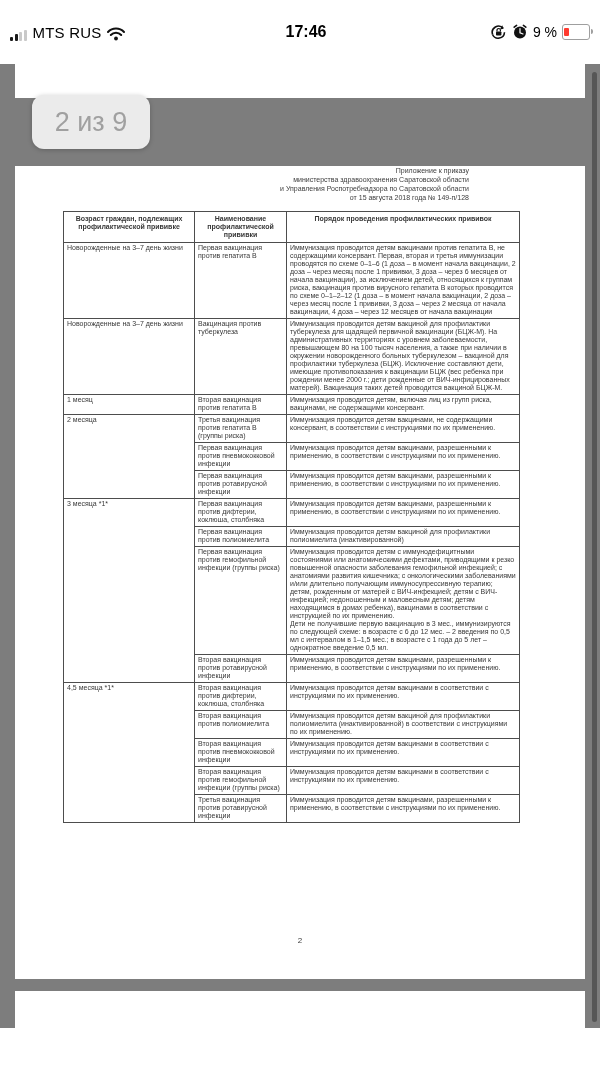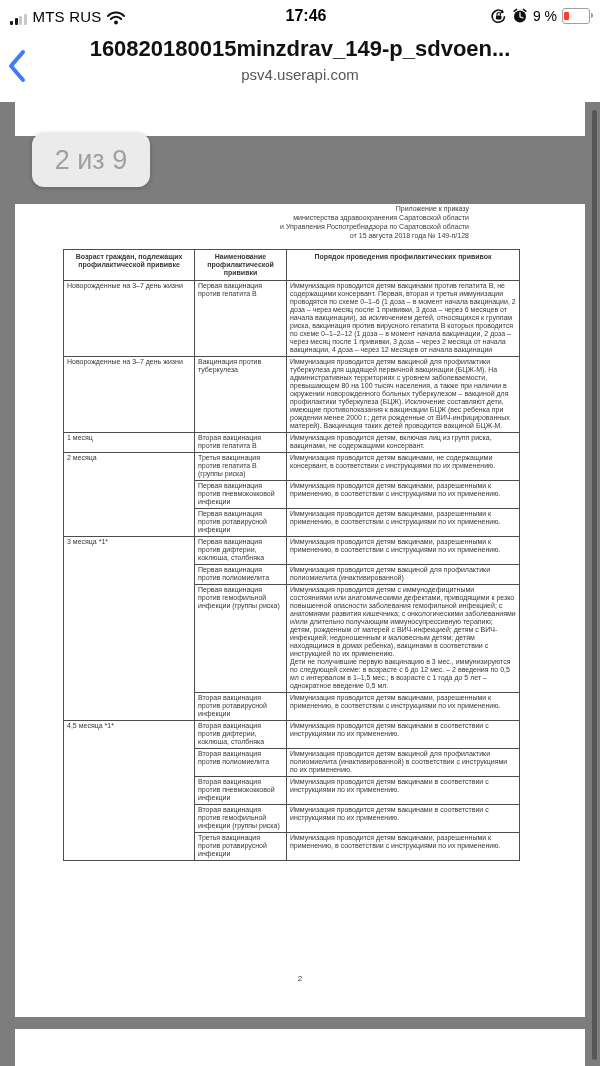--- a/index.html
+++ b/index.html
@@ -1,21 +1,21 @@
 <!DOCTYPE html>
 <html><head>
 <meta charset="utf-8">
 <style>
   html,body{margin:0;padding:0;}
   body{width:600px;height:1066px;overflow:hidden;background:#fff;
        font-family:"Liberation Sans","DejaVu Sans",sans-serif;}
   .screen{width:600px;height:1066px;position:relative;overflow:hidden;background:#fff;}
 
   
-  .status-bar{height:32px;display:flex;align-items:center;position:relative;padding:0 10px;background:#fff;}
+  .status-bar{height:32px;display:flex;align-items:center;position:relative;padding:16px 10px;background:#fff;}
   .sb-left{display:flex;align-items:flex-end;gap:6px;}
   .signal{display:flex;align-items:flex-end;gap:1.5px;height:12px;}
   .signal i{display:block;width:3px;border-radius:1px;background:#1a1a1a;}
   .signal i:nth-child(1){height:4px;}
   .signal i:nth-child(2){height:7px;}
   .signal i:nth-child(3){height:9px;background:#c9c9c9;}
   .signal i:nth-child(4){height:11px;background:#c9c9c9;}
   .carrier{font-size:15px;color:#000;letter-spacing:.2px;}
   .sb-time{position:absolute;left:12px;right:0;text-align:center;font-size:16px;font-weight:700;color:#000;}
   .sb-right{margin-left:auto;display:flex;align-items:center;gap:5px;z-index:2;}
@@ -91,29 +91,20 @@
         <path d="M8 4.6 V8.8 L11 10" stroke="#fff" stroke-width="1.2" fill="none" stroke-linecap="round"></path>
         <path d="M2.2 3.2 L4.6 1.4 M13.8 3.2 L11.4 1.4" stroke="#111" stroke-width="1.6" stroke-linecap="round"></path>
       </svg>
       <span class="pct">9 %</span>
       <span class="battery">
           <span class="fill" style="background: rgb(255, 59, 48);"></span>
         </span>
     </div>
   </div>
 
-  <div class="browser-header">
-    <div class="back">
-      <svg width="22" height="36" viewBox="0 0 22 36">
-        <polyline points="17,4 5,18 17,32" fill="none" stroke="#3b7cf7" stroke-width="4" stroke-linecap="round" stroke-linejoin="round"></polyline>
-      </svg>
-    </div>
-    <div class="doc-title">160820180015minzdrav_149-p_sdvoen...</div>
-    <div class="doc-url">psv4.userapi.com</div>
-  </div>
 
   <div class="viewport">
     <div class="page-badge">2 из 9</div>
     <div class="scrollbar"></div>
 
     <div class="page page1"></div>
     <div class="gap1"></div>
 
     <div class="page page2">
       <div class="appendix">

